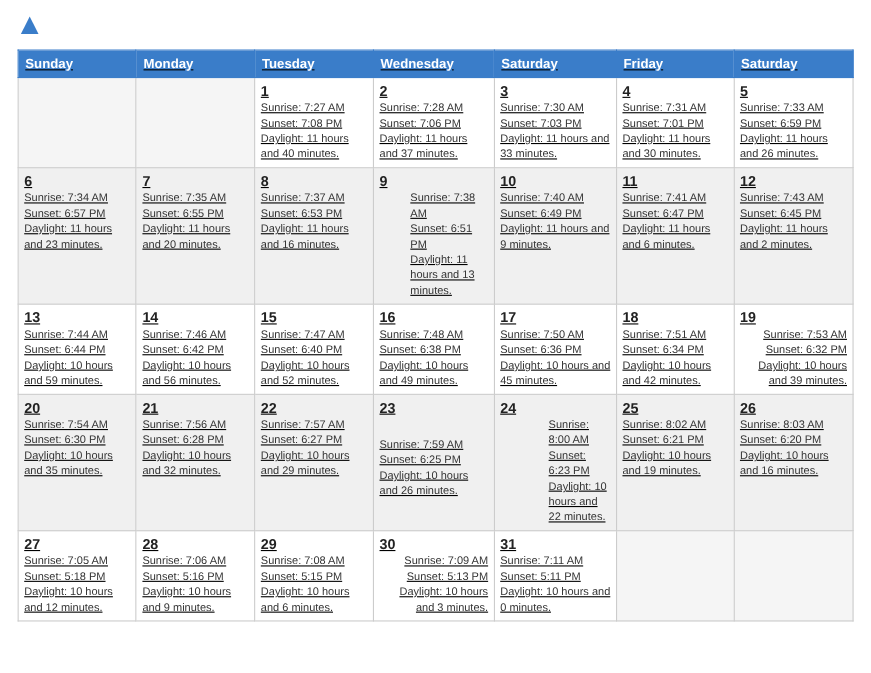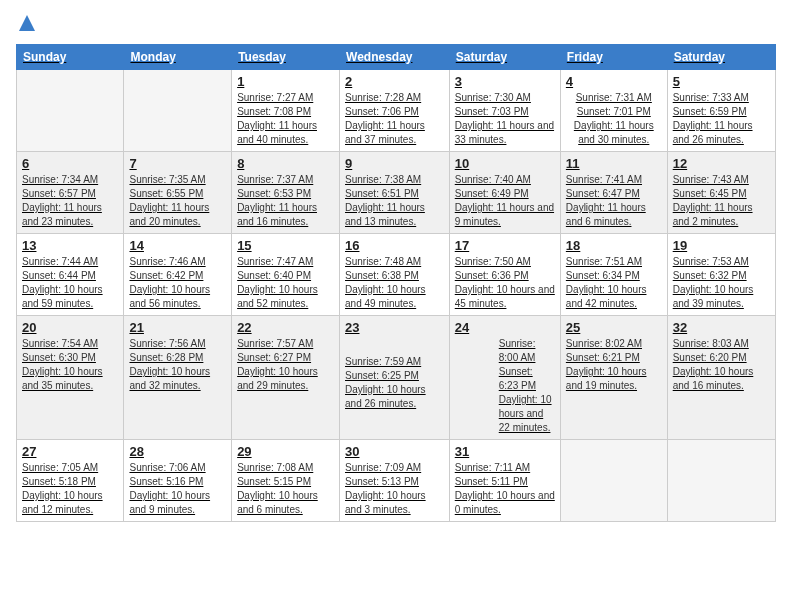--- a/index.html
+++ b/index.html
@@ -142,21 +142,21 @@
 Daylight: 11 hours and 37 minutes.</div>
           </td>
           <td>
             <div class="day-num">3</div>
             <div class="day-detail" style="white-space: pre-line;">Sunrise: 7:30 AM
 Sunset: 7:03 PM
 Daylight: 11 hours and 33 minutes.</div>
           </td>
           <td>
             <div class="day-num">4</div>
-            <div class="day-detail" style="white-space: pre-line; text-align: center;">Sunrise: 7:31 AM
+            <div class="day-detail" style="white-space: pre-line;">Sunrise: 7:31 AM
 Sunset: 7:01 PM
 Daylight: 11 hours and 30 minutes.</div>
           </td>
           <td>
             <div class="day-num">5</div>
             <div class="day-detail" style="white-space: pre-line;">Sunrise: 7:33 AM
 Sunset: 6:59 PM
 Daylight: 11 hours and 26 minutes.</div>
           </td>
         </tr>
@@ -174,21 +174,21 @@
 Daylight: 11 hours and 20 minutes.</div>
           </td>
           <td>
             <div class="day-num">8</div>
             <div class="day-detail" style="white-space: pre-line;">Sunrise: 7:37 AM
 Sunset: 6:53 PM
 Daylight: 11 hours and 16 minutes.</div>
           </td>
           <td>
             <div class="day-num">9</div>
-            <div class="day-detail" style="white-space: pre-line;">Sunrise: 7:38 AM
+            <div class="day-detail" style="white-space: pre-line; margin-left: 28px;">Sunrise: 7:38 AM
 Sunset: 6:51 PM
 Daylight: 11 hours and 13 minutes.</div>
           </td>
           <td>
             <div class="day-num">10</div>
             <div class="day-detail" style="white-space: pre-line;">Sunrise: 7:40 AM
 Sunset: 6:49 PM
 Daylight: 11 hours and 9 minutes.</div>
           </td>
           <td>
@@ -236,21 +236,21 @@
 Daylight: 10 hours and 45 minutes.</div>
           </td>
           <td>
             <div class="day-num">18</div>
             <div class="day-detail" style="white-space: pre-line;">Sunrise: 7:51 AM
 Sunset: 6:34 PM
 Daylight: 10 hours and 42 minutes.</div>
           </td>
           <td>
             <div class="day-num">19</div>
-            <div class="day-detail" style="white-space: pre-line;">Sunrise: 7:53 AM
+            <div class="day-detail" style="white-space: pre-line; text-align: right;">Sunrise: 7:53 AM
 Sunset: 6:32 PM
 Daylight: 10 hours and 39 minutes.</div>
           </td>
         </tr>
         <tr class="row-shaded">
           <td>
             <div class="day-num">20</div>
             <div class="day-detail" style="white-space: pre-line;">Sunrise: 7:54 AM
 Sunset: 6:30 PM
 Daylight: 10 hours and 35 minutes.</div>
@@ -279,21 +279,21 @@
 Sunset: 6:23 PM
 Daylight: 10 hours and 22 minutes.</div>
           </td>
           <td>
             <div class="day-num">25</div>
             <div class="day-detail" style="white-space: pre-line;">Sunrise: 8:02 AM
 Sunset: 6:21 PM
 Daylight: 10 hours and 19 minutes.</div>
           </td>
           <td>
-            <div class="day-num">32</div>
+            <div class="day-num">26</div>
             <div class="day-detail" style="white-space: pre-line;">Sunrise: 8:03 AM
 Sunset: 6:20 PM
 Daylight: 10 hours and 16 minutes.</div>
           </td>
         </tr>
         <tr>
           <td>
             <div class="day-num">27</div>
             <div class="day-detail" style="white-space: pre-line;">Sunrise: 7:05 AM
 Sunset: 5:18 PM
@@ -306,21 +306,21 @@
 Daylight: 10 hours and 9 minutes.</div>
           </td>
           <td>
             <div class="day-num">29</div>
             <div class="day-detail" style="white-space: pre-line;">Sunrise: 7:08 AM
 Sunset: 5:15 PM
 Daylight: 10 hours and 6 minutes.</div>
           </td>
           <td>
             <div class="day-num">30</div>
-            <div class="day-detail" style="white-space: pre-line;">Sunrise: 7:09 AM
+            <div class="day-detail" style="white-space: pre-line; text-align: right;">Sunrise: 7:09 AM
 Sunset: 5:13 PM
 Daylight: 10 hours and 3 minutes.</div>
           </td>
           <td>
             <div class="day-num">31</div>
             <div class="day-detail" style="white-space: pre-line;">Sunrise: 7:11 AM
 Sunset: 5:11 PM
 Daylight: 10 hours and 0 minutes.</div>
           </td>
           <td class="empty"></td>

